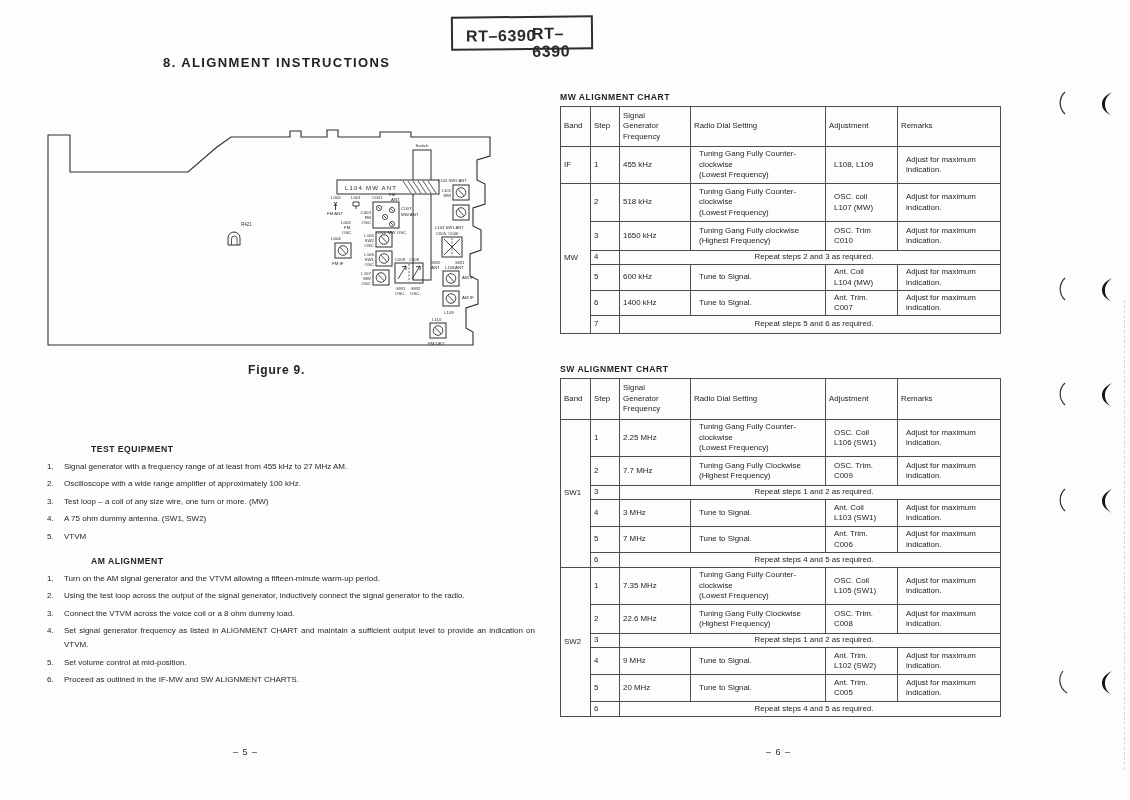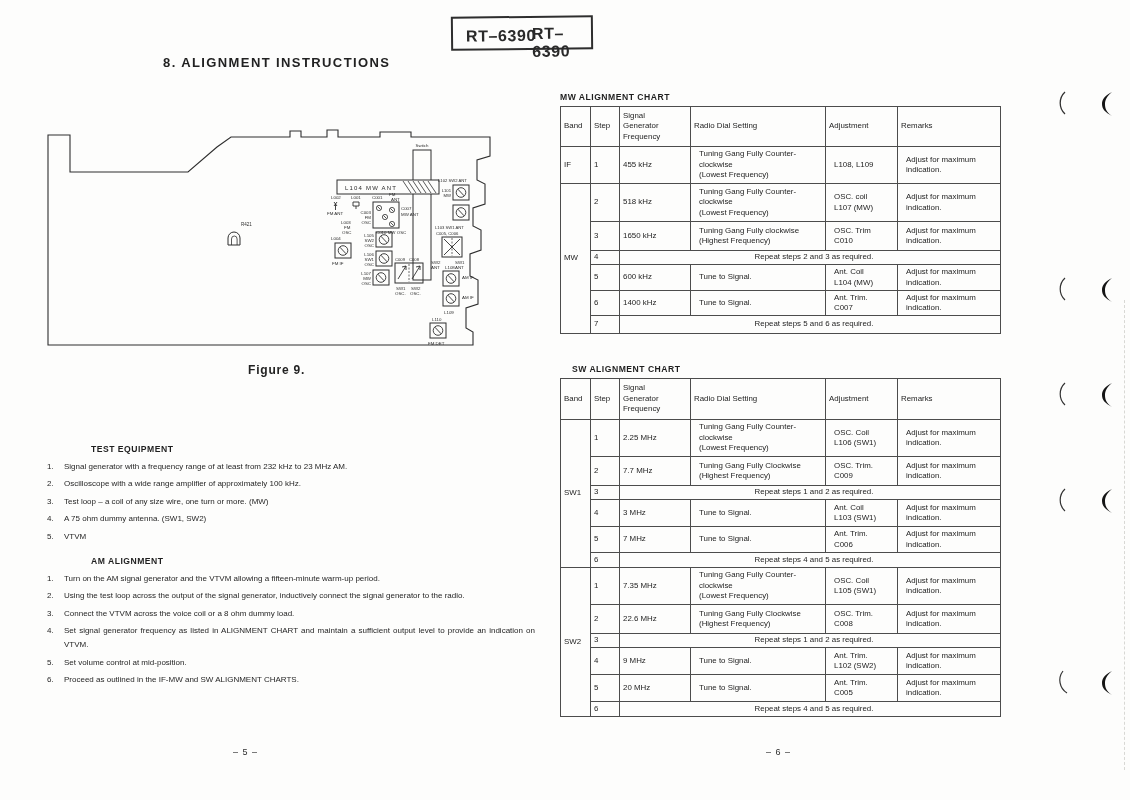--- a/index.html
+++ b/index.html
@@ -171,21 +171,21 @@
   <text x="387" y="203" font-size="4.4" fill="#2d2d2d">L110</text>
   <text x="383" y="227" font-size="4.4" fill="#2d2d2d">FM DET</text>
 </svg>
 
 <div class="abs fig-caption">Figure  9.</div>
 
 <div class="abs section" style="left:47px;top:444px;">
   <div class="sec-head">TEST EQUIPMENT</div>
   <div class="li">
       <span class="num">1.</span>
-      <div class="itext">Signal generator with a frequency range of at least from 232 kHz to 23 MHz AM.</div>
+      <div class="itext">Signal generator with a frequency range of at least from 455 kHz to 27 MHz AM.</div>
     </div>
   <div class="li">
       <span class="num">2.</span>
       <div class="itext">Oscilloscope with a wide range amplifier of approximately 100 kHz.</div>
     </div>
   <div class="li">
       <span class="num">3.</span>
       <div class="itext">Test loop – a coil of any size wire, one turn or more. (MW)</div>
     </div>
   <div class="li">
@@ -302,21 +302,21 @@
     <td class="lft">Adjust for maximum
 indication.</td>
   </tr>
   <tr style="height:18px">
     <td class="ctr">7</td>
     <td class="rep" colspan="4">Repeat steps 5 and 6 as required.</td>
   </tr>
 </tbody>
   </table>
 
-<div class="abs chart-title" style="left:572px;top:364px;">SW ALIGNMENT CHART</div>
+<div class="abs chart-title" style="left:560px;top:364px;">SW ALIGNMENT CHART</div>
 <table class="tbl abs" style="left:560px;top:378px;">
   <colgroup>
       <col style="width:30px">
       <col style="width:29px">
       <col style="width:71px">
       <col style="width:135px">
       <col style="width:72px">
       <col style="width:103px">
     </colgroup>
   <tbody>

